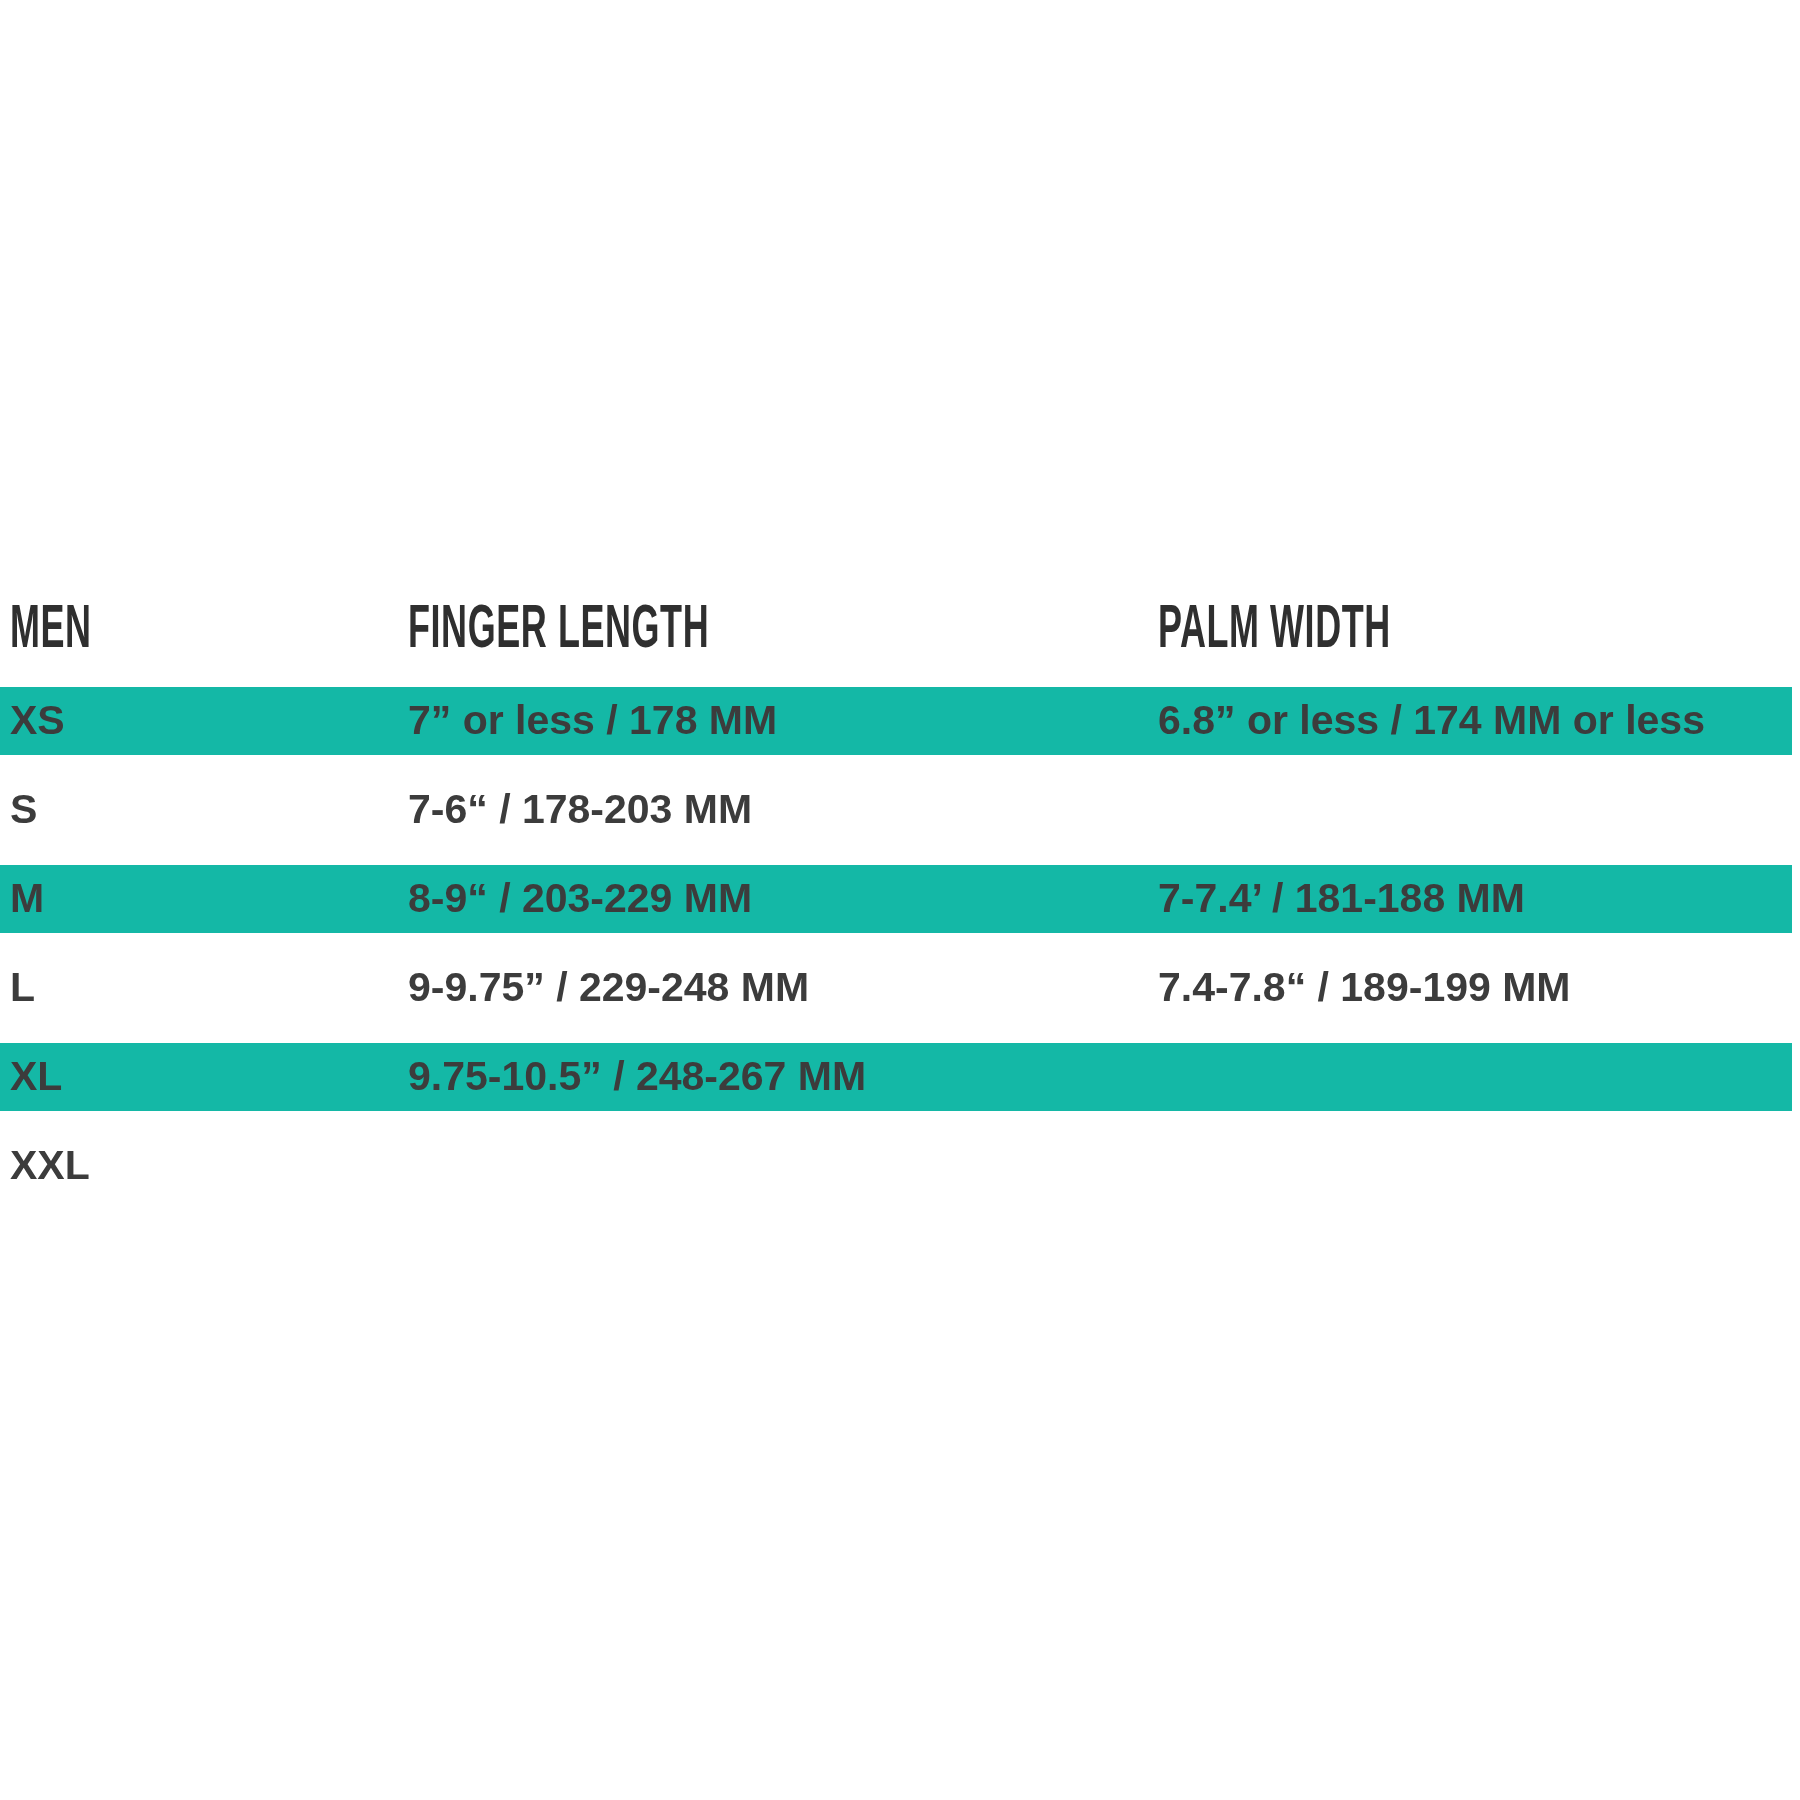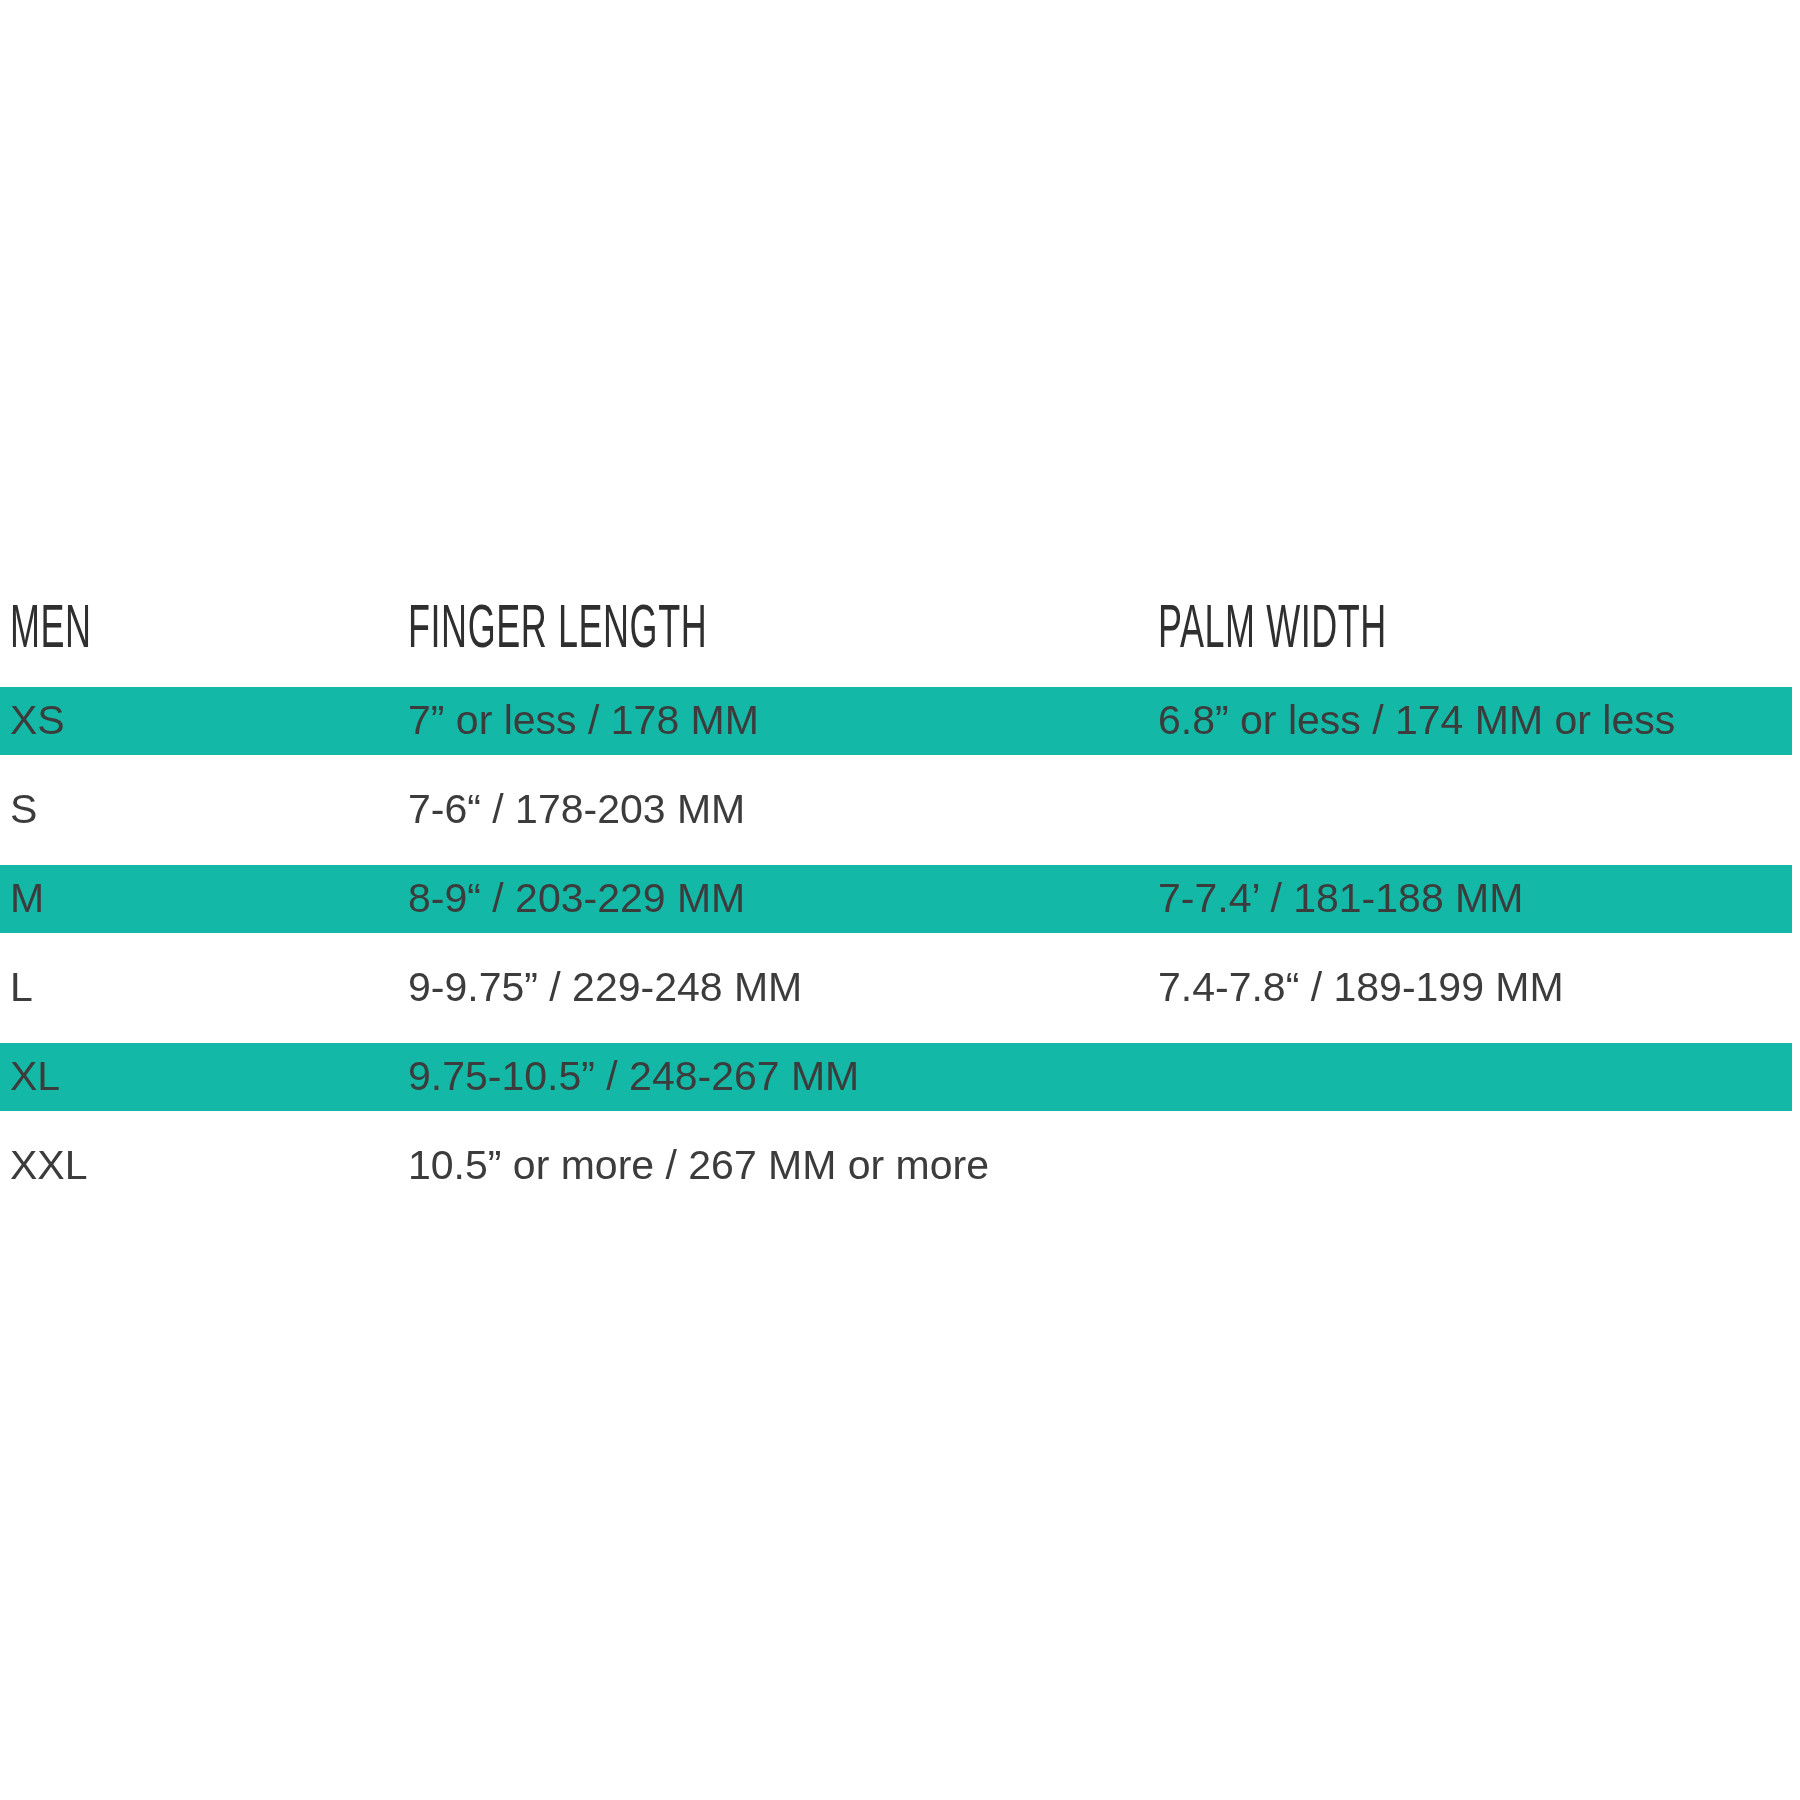--- a/index.html
+++ b/index.html
@@ -24,20 +24,21 @@
     display: grid;
     grid-template-columns: 408px 750px 1fr;
     align-items: center;
     height: 68px;
     margin-bottom: 21px;
     width: 1792px;
     font-size: 41px;
     line-height: 1.2;
     color: #3c3c3c;
     white-space: nowrap;
+    font-weight: bold;
   }
   .row.header {
     height: 64px;
     margin-bottom: 29px;
     align-items: end;
     background: none;
   }
   .row.striped {
     background: #14b8a6;
   }
@@ -95,16 +96,15 @@
     <div class="cell c3">7.4-7.8“ / 189-199 MM</div>
   </div>
 
   <div class="row striped">
     <div class="cell c1">XL</div>
     <div class="cell c2">9.75-10.5” / 248-267 MM</div>
   </div>
 
   <div class="row">
     <div class="cell c1">XXL</div>
-    <div class="cell c2">10.5” or more / 267 MM or more</div>
   </div>
 
 </div>
 
 </body></html>

